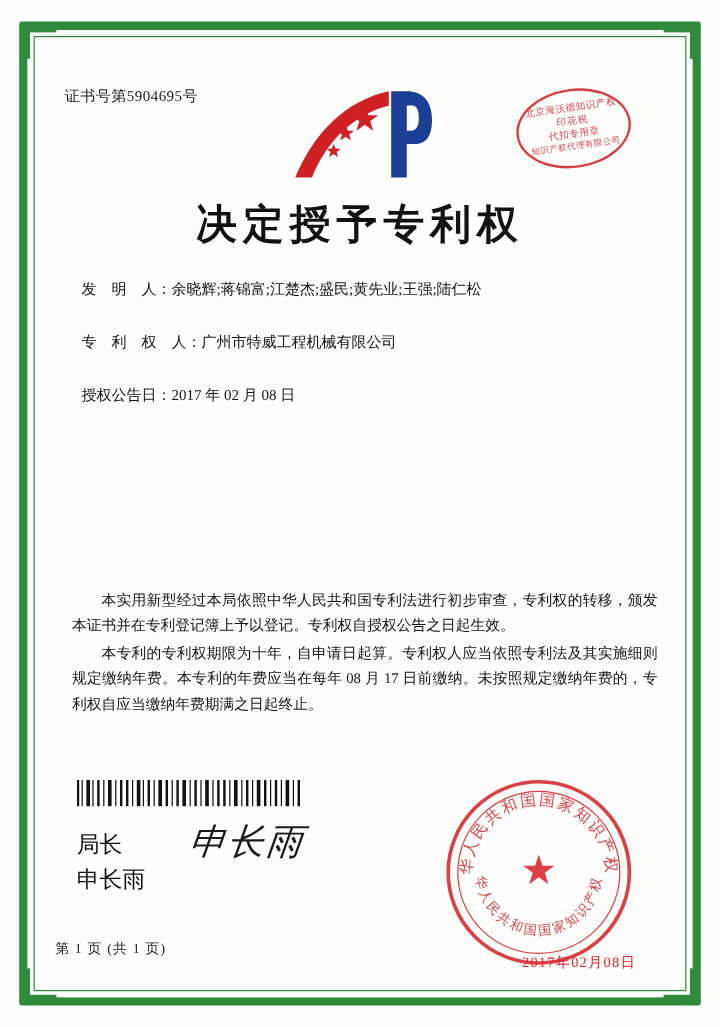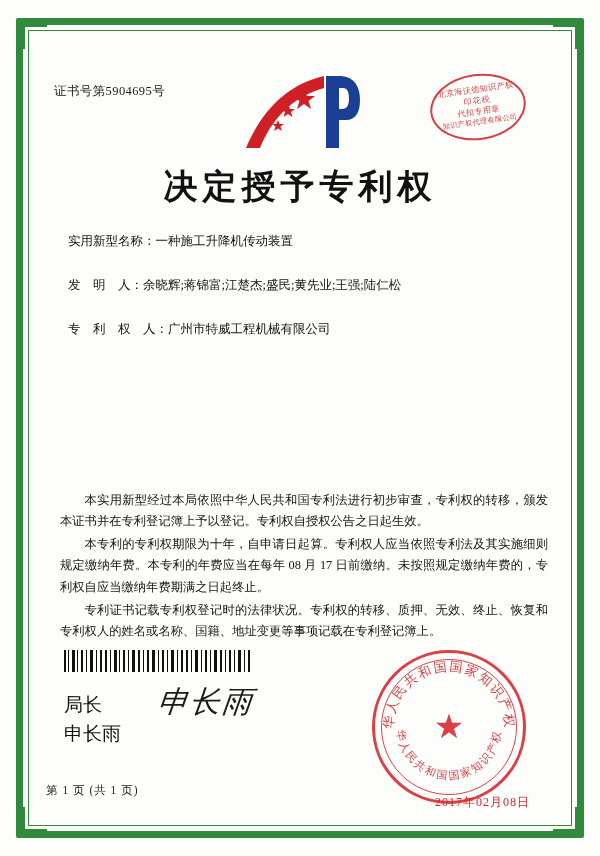--- a/index.html
+++ b/index.html
@@ -55,21 +55,21 @@
     position: absolute;
     left: 46px;
     top: 52px;
     right: 46px;
     bottom: 52px;
   }
 
   .cert-no {
     position: absolute;
     left: 8px;
-    top: 31px;
+    top: 20px;
     font-size: 12.5px;
     color: #1a1a1a;
     letter-spacing: 0.4px;
   }
 
   
   .logo {
     position: absolute;
     left: 50%;
     top: 18px;
@@ -257,34 +257,33 @@
       <div class="l1">北京海沃德知识产权</div>
       <div class="l2">印花税</div>
       <div class="l3">代扣专用章</div>
       <div class="l1" style="margin-top:1px;font-size:7px">知识产权代理有限公司</div>
     </div>
 
     <div class="title">决定授予专利权</div>
 
     <div class="fields">
       <div class="field-row">
-        <span class="field-label">实用新型名称：</span><span class="field-value">一种施工升降机传动装置</span>
-      </div>
-      <div class="field-row">
         <span class="field-label">发　明　人：</span><span class="field-value">余晓辉;蒋锦富;江楚杰;盛民;黄先业;王强;陆仁松</span>
       </div>
       <div class="field-row">
         <span class="field-label">专　利　权　人：</span><span class="field-value">广州市特威工程机械有限公司</span>
       </div>
+      <div class="field-row">
+        <span class="field-label">授权公告日：</span><span class="field-value">2017 年 02 月 08 日</span>
+      </div>
     </div>
 
     <div class="paragraphs">
       <p>本实用新型经过本局依照中华人民共和国专利法进行初步审查，专利权的转移，颁发本证书并在专利登记簿上予以登记。专利权自授权公告之日起生效。</p>
       <p>本专利的专利权期限为十年，自申请日起算。专利权人应当依照专利法及其实施细则规定缴纳年费。本专利的年费应当在每年 08 月 17 日前缴纳。未按照规定缴纳年费的，专利权自应当缴纳年费期满之日起终止。</p>
-      <p>专利证书记载专利权登记时的法律状况。专利权的转移、质押、无效、终止、恢复和专利权人的姓名或名称、国籍、地址变更等事项记载在专利登记簿上。</p>
     </div>
 
     <div class="barcode">
       <svg width="190" height="22" viewBox="0 0 190 22">
         <g fill="#111">
           <rect x="0" y="0" width="2" height="22"></rect>
             <rect x="4" y="0" width="1" height="22"></rect>
           <rect x="8" y="0" width="3" height="22"></rect>
             <rect x="13" y="0" width="1" height="22"></rect>
           <rect x="17" y="0" width="2" height="22"></rect>

